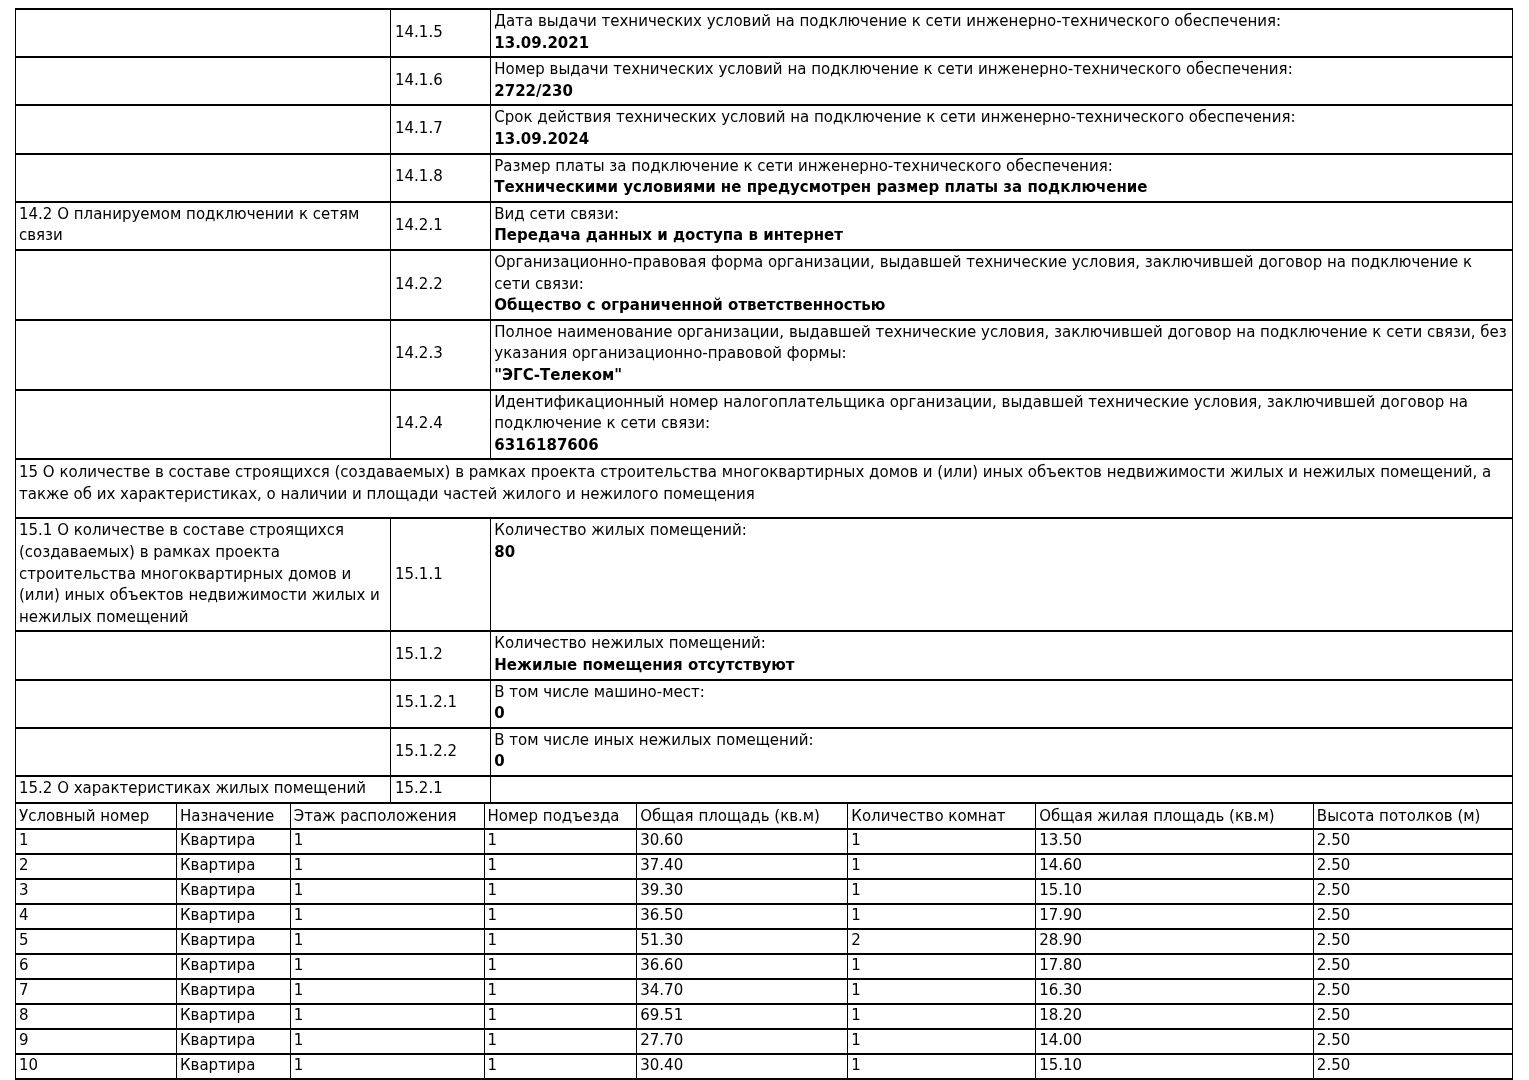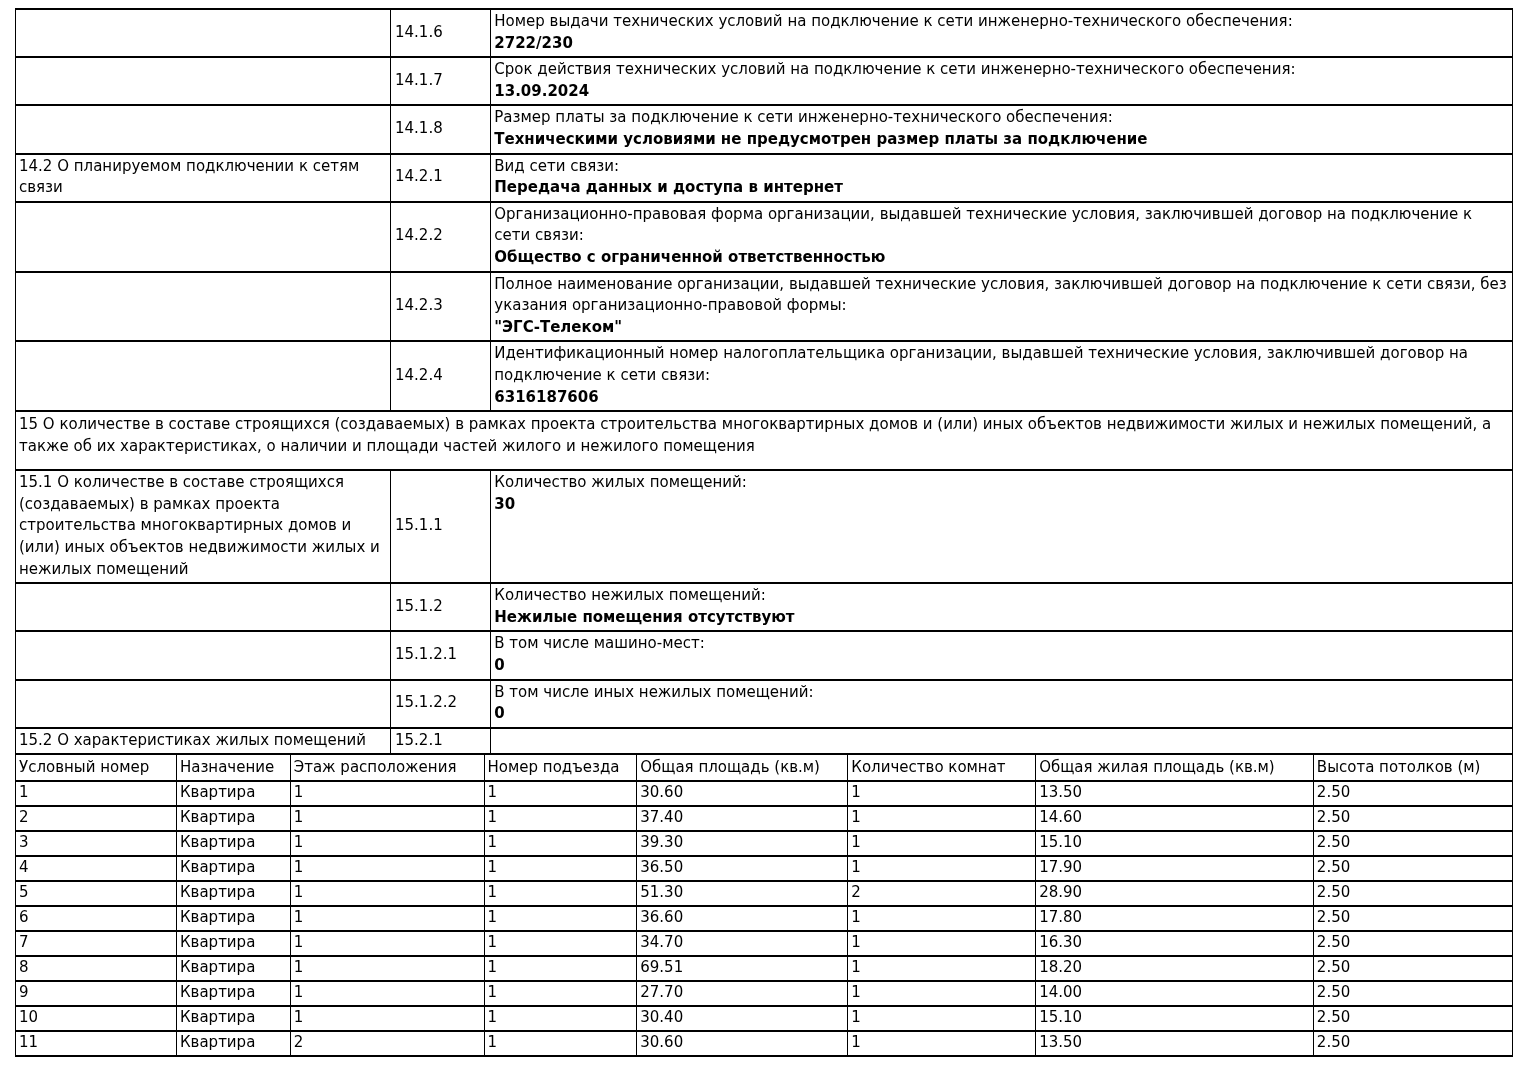--- a/index.html
+++ b/index.html
@@ -48,20 +48,28 @@
 
   <table class="upper">
     <colgroup>
         <col class="c-sec">
         <col class="c-code">
         <col class="c-body">
       </colgroup>
     <tbody id="tb-rows14">
         <tr>
     <td class="sec"></td>
+    <td class="code">14.1.5</td>
+    <td class="content">
+      <div class="lbl">Дата выдачи технических условий на подключение к сети инженерно-технического обеспечения:</div>
+      <div class="val">13.09.2021</div>
+    </td>
+  </tr>
+        <tr>
+    <td class="sec"></td>
     <td class="code">14.1.6</td>
     <td class="content">
       <div class="lbl">Номер выдачи технических условий на подключение к сети инженерно-технического обеспечения:</div>
       <div class="val">2722/230</div>
     </td>
   </tr>
         <tr>
     <td class="sec"></td>
     <td class="code">14.1.7</td>
     <td class="content">
@@ -114,21 +122,21 @@
       <tr>
         <td class="span-head" colspan="3">15 О количестве в составе строящихся (создаваемых) в рамках проекта строительства многоквартирных домов и (или) иных объектов недвижимости жилых и нежилых помещений, а также об их характеристиках, о наличии и площади частей жилого и нежилого помещения</td>
       </tr>
     </tbody>
     <tbody id="tb-rows15">
         <tr>
     <td class="sec">15.1 О количестве в составе строящихся (создаваемых) в рамках проекта строительства многоквартирных домов и (или) иных объектов недвижимости жилых и нежилых помещений</td>
     <td class="code">15.1.1</td>
     <td class="content">
       <div class="lbl">Количество жилых помещений:</div>
-      <div class="val">30</div>
+      <div class="val">80</div>
     </td>
   </tr>
         <tr>
     <td class="sec"></td>
     <td class="code">15.1.2</td>
     <td class="content">
       <div class="lbl">Количество нежилых помещений:</div>
       <div class="val">Нежилые помещения отсутствуют</div>
     </td>
   </tr>

